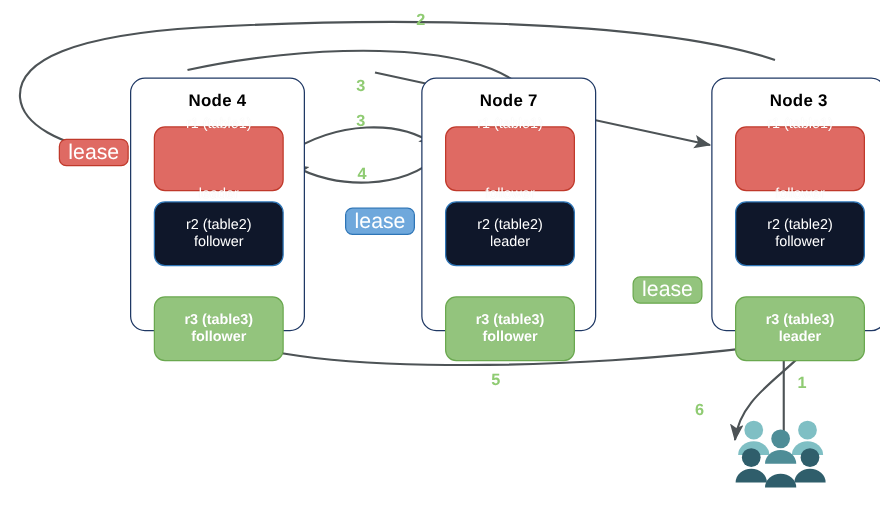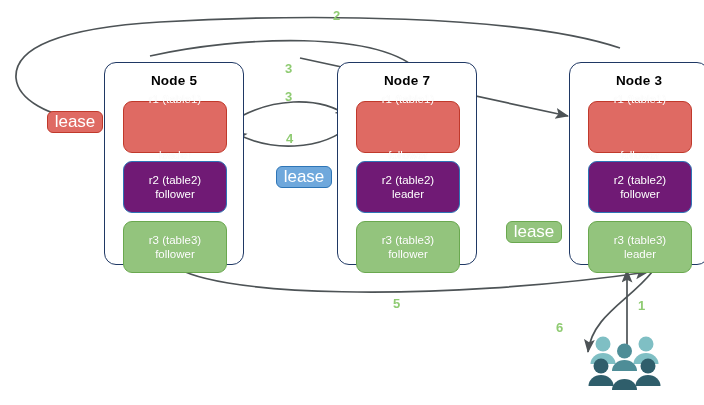--- a/index.html
+++ b/index.html
@@ -42,26 +42,26 @@
     font-size:11.5px;
     line-height:14px;
     display:flex;
     flex-direction:column;
     align-items:center;
     justify-content:center;
     text-align:center;
     text-shadow:0 0 1px rgba(0,0,0,.08);
   }
   .rep-red{background:#DF6A63;border:1.6px solid #C0392B;gap:42px;}
-  .rep-blue{background:#701a75;border:1.6px solid #2E75B6;}
+  .rep-blue{background:#0f172a;border:1.6px solid #2E75B6;}
   .rep-green{background:#93C47D;border:1.6px solid #6AA84F;}
 
   .r-slot-1{top:38px;}
   .r-slot-2{top:98px;}
-  .r-slot-3{top:158px;}
+  .r-slot-3{top:174px;font-weight:bold;}
 
   .lease{
     position:absolute;
     width:56px;height:22px;
     border-radius:6px;
     box-sizing:border-box;
     color:#ffffff;
     font-size:17px;
     display:flex;align-items:center;justify-content:center;
     z-index:4;
@@ -105,21 +105,21 @@
     <path d="M 352,124 C 322,152 268,152 234,132" fill="none" stroke="#4D5356" stroke-width="1.7" marker-end="url(#ah)"></path>
 
     <path d="M 170,262 C 200,298 440,302 648,272" fill="none" stroke="#4D5356" stroke-width="1.7" marker-end="url(#ah)"></path>
 
     <path d="M 627,345 L 627,270" fill="none" stroke="#4D5356" stroke-width="1.7" marker-end="url(#ah)"></path>
 
     <path d="M 652,272 C 630,300 592,316 588,352" fill="none" stroke="#4D5356" stroke-width="1.7" marker-end="url(#ah)"></path>
   </svg>
 
   <div class="node-card" style="left:104px;top:62px;width:140px;height:203px;">
-    <div class="node-title">Node 5</div>
+    <div class="node-title">Node 4</div>
     <div class="replica rep-red r-slot-1">
       <span>r1 (table1)</span>
       <span>leader</span>
     </div>
     <div class="replica rep-blue r-slot-2">
       <span>r2 (table2)</span>
       <span>follower</span>
     </div>
     <div class="replica rep-green r-slot-3">
       <span>r3 (table3)</span>

